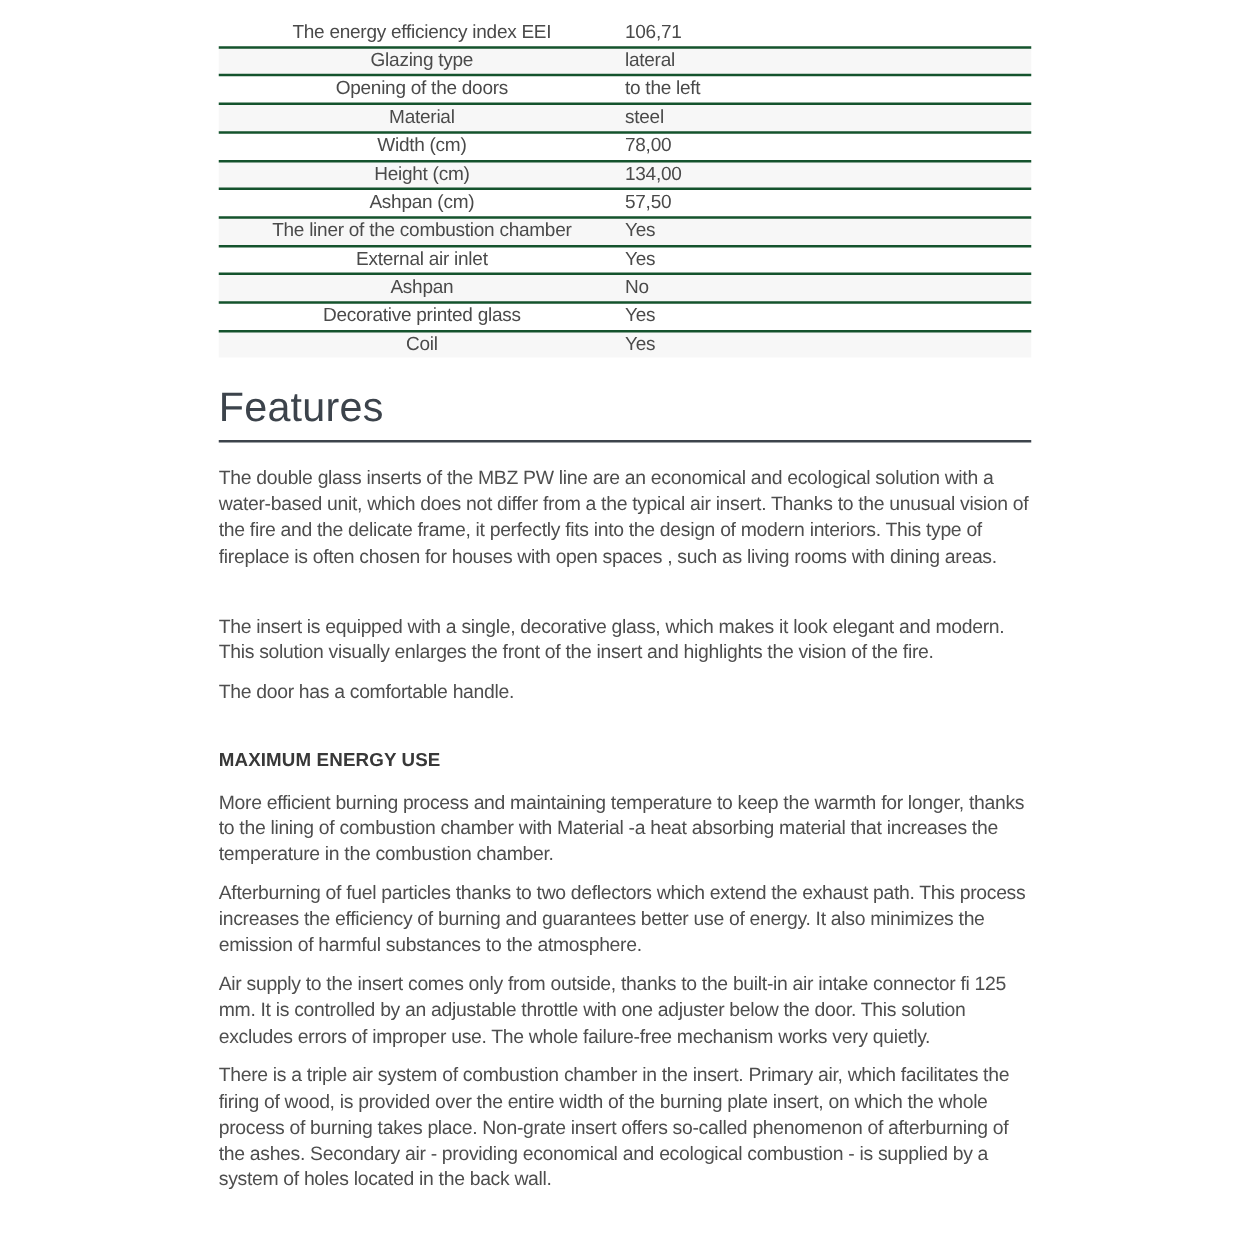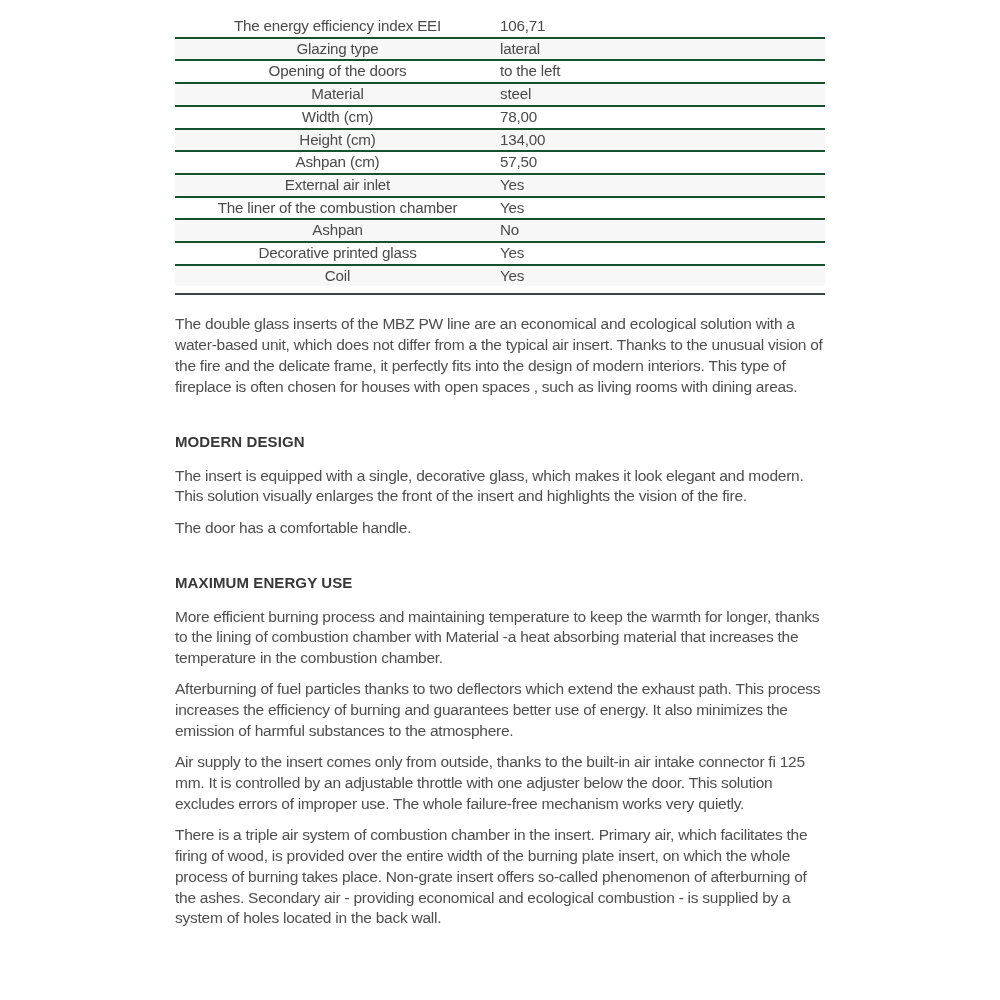--- a/index.html
+++ b/index.html
@@ -97,49 +97,49 @@
   </tr>
         <tr>
     <td class="spec-label">Height (cm)</td>
     <td class="spec-value">134,00</td>
   </tr>
         <tr>
     <td class="spec-label">Ashpan (cm)</td>
     <td class="spec-value">57,50</td>
   </tr>
         <tr>
-    <td class="spec-label">External air inlet</td>
+    <td class="spec-label">The liner of the combustion chamber</td>
     <td class="spec-value">Yes</td>
   </tr>
         <tr>
-    <td class="spec-label">The liner of the combustion chamber</td>
+    <td class="spec-label">External air inlet</td>
     <td class="spec-value">Yes</td>
   </tr>
         <tr>
     <td class="spec-label">Ashpan</td>
     <td class="spec-value">No</td>
   </tr>
         <tr>
     <td class="spec-label">Decorative printed glass</td>
     <td class="spec-value">Yes</td>
   </tr>
         <tr>
     <td class="spec-label">Coil</td>
     <td class="spec-value">Yes</td>
   </tr>
       </tbody>
   </table>
 
+  <h1 class="features-title">Features</h1>
   <div class="features-rule"></div>
 
   <p class="body-text">The double glass inserts of the MBZ PW line are an economical and ecological solution with a water-based unit, which does not differ from a the typical air insert. Thanks to the unusual vision of the fire and the delicate frame, it perfectly fits into the design of modern interiors. This type of fireplace is often chosen for houses with open spaces , such as living rooms with dining areas.</p>
 
   <div>
       <div class="feature-section">
-    <h2 class="section-heading">MODERN DESIGN</h2>
     <div>
           <p class="body-text">The insert is equipped with a single, decorative glass, which makes it look elegant and modern. This solution visually enlarges the front of the insert and highlights the vision of the fire.</p>
           <p class="body-text">The door has a comfortable handle.</p>
         </div>
   </div>
       <div class="feature-section">
     <h2 class="section-heading">MAXIMUM ENERGY USE</h2>
     <div>
           <p class="body-text">More efficient burning process and maintaining temperature to keep the warmth for longer, thanks to the lining of combustion chamber with Material -a heat absorbing material that increases the temperature in the combustion chamber.</p>
           <p class="body-text">Afterburning of fuel particles thanks to two deflectors which extend the exhaust path. This process increases the efficiency of burning and guarantees better use of energy. It also minimizes the emission of harmful substances to the atmosphere.</p>

